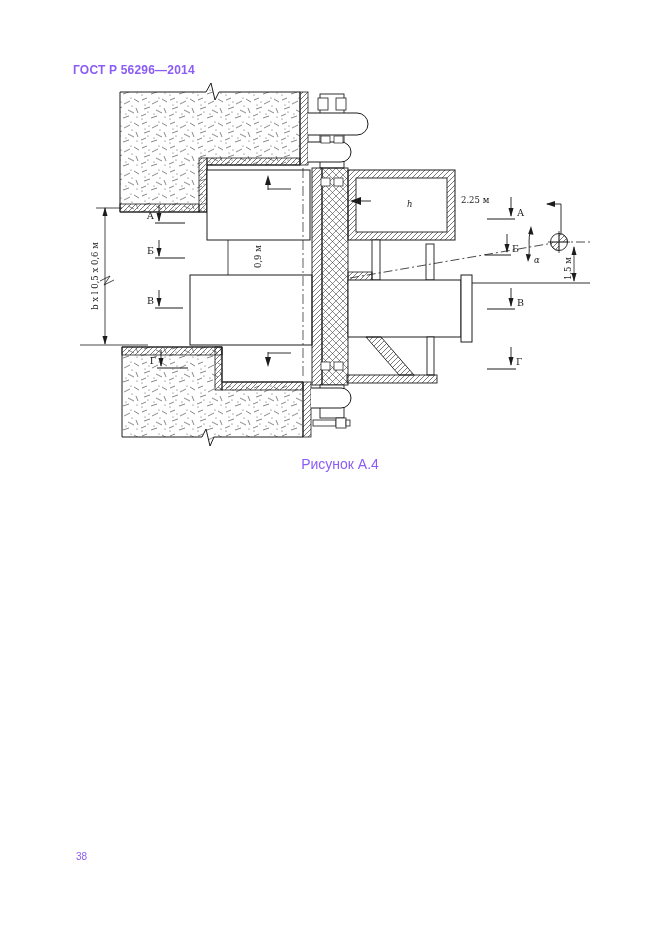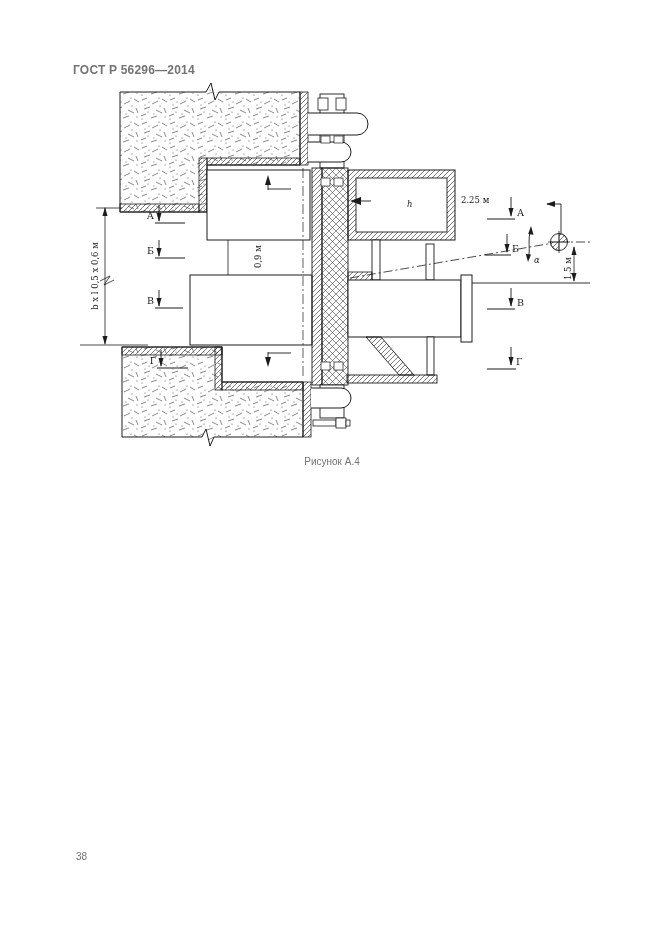--- a/index.html
+++ b/index.html
@@ -1,20 +1,20 @@
 <!DOCTYPE html>
 <html><head>
 <meta charset="utf-8">
 <style>
   html,body{margin:0;padding:0;background:#ffffff;}
   .page{position:relative;width:661px;height:936px;background:#fff;overflow:hidden;
-        font-family:"Liberation Sans",sans-serif;color:#737373;}
+        font-family:"Liberation Sans",sans-serif;color:#8b5cf6;}
   .doc-header{position:absolute;left:73px;top:63px;font-size:12px;font-weight:bold;letter-spacing:.2px;}
   .fig-wrap{position:absolute;left:75px;top:78px;width:525px;height:382px;}
-  .fig-caption{position:absolute;left:232px;top:456px;width:200px;text-align:center;font-size:10px;}
+  .fig-caption{position:absolute;left:240px;top:456px;width:200px;text-align:center;font-size:14px;}
   .page-number{position:absolute;left:76px;top:851px;font-size:10px;}
   svg{display:block;}
   svg text{font-family:"DejaVu Serif","Liberation Serif",serif;fill:#1a1a1a;}
   .mark-label{font-size:9.5px;}
   .dim-label{font-size:8.5px;}
   .ital{font-style:italic;}
 </style>
 </head>
 <body>
 

